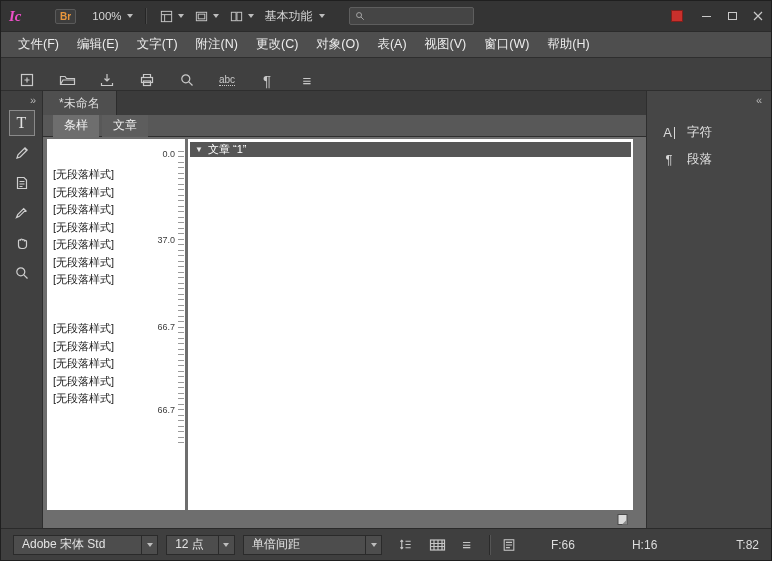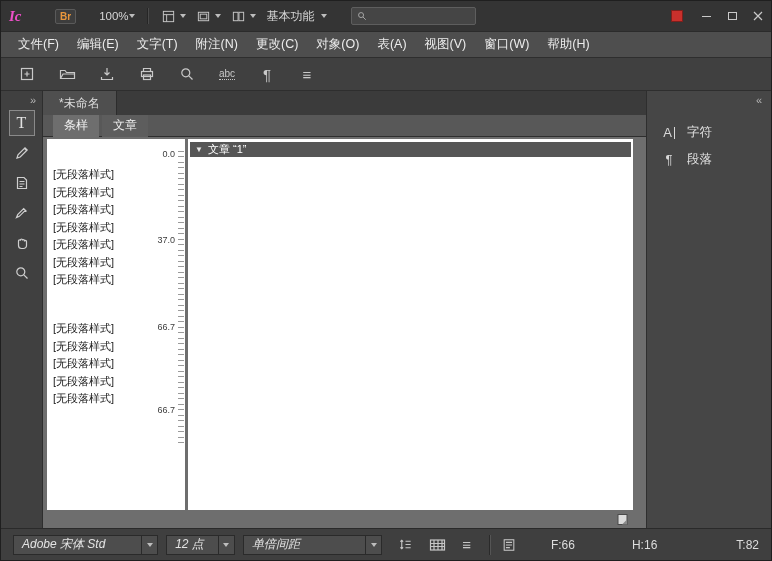--- a/index.html
+++ b/index.html
@@ -4,39 +4,39 @@
 <style>
   * { margin:0; padding:0; box-sizing:border-box; }
   html,body { width:772px; height:561px; }
   body { font-family:"Liberation Sans","DejaVu Sans",sans-serif; background:#2b2b2b; overflow:hidden; }
   .app { width:772px; height:561px; display:flex; flex-direction:column; background:#3a3a3a; border:1px solid #1f1f1f; }
 
   
   .titlebar { height:30px; flex:0 0 auto; background:#343434; display:flex; align-items:center; padding-left:8px; }
   .logo-ic { font-family:"Liberation Serif","DejaVu Serif",serif; font-style:italic; font-weight:bold; font-size:15px; color:#ec4fc8; width:22px; }
   .br-btn { margin-left:24px; font-size:10px; font-weight:bold; color:#e8963c; background:#3d3d3d; border:1px solid #5a5a5a; border-radius:2px; padding:1px 4px; }
-  .zoom-dd { margin-left:19px; display:flex; align-items:center; color:#d6d6d6; font-size:11.5px; padding:2px 4px; }
+  .zoom-dd { margin-left:12px; display:flex; align-items:center; gap:5px; color:#d6d6d6; font-size:11.5px; padding:2px 4px; }
   .chev { width:0; height:0; border-left:3.5px solid transparent; border-right:3.5px solid transparent; border-top:4px solid #bdbdbd; display:inline-block; }
   .tb-vsep { width:1px; height:16px; background:#262626; box-shadow:1px 0 0 #4a4a4a; margin:0 8px; }
   .icon-dd { display:flex; align-items:center; gap:4px; padding:2px 5px; color:#c9c9c9; }
   .workspace-dd { display:flex; align-items:center; gap:6px; color:#d6d6d6; font-size:12px; padding:2px 6px; }
   .searchbox { margin-left:18px; width:125px; height:18px; background:#454545; border:1px solid #5e5e5e; border-radius:2px; display:flex; align-items:center; padding:0 5px; gap:4px; }
   .searchbox input { background:transparent; border:none; outline:none; color:#ddd; font-size:11px; width:95px; }
   .right-ctl { margin-left:auto; display:flex; align-items:center; height:100%; }
   .red-ind { width:12px; height:12px; background:#c9302c; border:1px solid #7e1f1c; margin-right:10px; }
   .winbtn { width:26px; height:100%; display:flex; align-items:center; justify-content:center; }
   .min-glyph { width:9px; height:1px; background:#c9c9c9; display:block; }
   .max-glyph { width:9px; height:8px; border:1px solid #c9c9c9; display:block; }
 
   
   .menubar { height:26px; flex:0 0 auto; background:#4e4e4e; border-top:1px solid #2b2b2b; display:flex; align-items:center; padding-left:8px; }
   .menu-item { color:#ececec; font-size:12.5px; padding:0 9px; height:100%; display:flex; align-items:center; }
 
   
-  .toolbar { height:34px; flex:0 0 auto; background:#404040; border-top:1px solid #2e2e2e; border-bottom:1px solid #2e2e2e; display:flex; align-items:center; padding-left:16px; gap:20px; color:#c9c9c9; }
+  .toolbar { height:34px; flex:0 0 auto; background:#404040; border-top:1px solid #2e2e2e; border-bottom:1px solid #2e2e2e; display:flex; align-items:flex-end; padding-left:16px; gap:20px; color:#c9c9c9; }
   .tb-icon { display:flex; align-items:center; justify-content:center; width:20px; height:20px; }
   .tb-icon svg { stroke:#c9c9c9; fill:none; stroke-width:1.2; }
   .abc-txt { font-size:10px; color:#c9c9c9; border-bottom:1px dotted #c9c9c9; line-height:11px; }
   .glyph-ic { font-size:15px; color:#c9c9c9; line-height:1; }
 
   
   .workarea { flex:1; display:flex; min-height:0; }
 
   .toolstrip { width:42px; flex:0 0 auto; background:#404040; border-right:1px solid #2e2e2e; display:flex; flex-direction:column; align-items:center; padding-top:3px; }
   .strip-expand { align-self:flex-end; margin-right:6px; color:#b5b5b5; font-size:11px; }
@@ -76,21 +76,21 @@
 
   .rightdock { width:125px; flex:0 0 auto; background:#464646; border-left:1px solid #2e2e2e; position:relative; padding-top:28px; }
   .dock-collapse { position:absolute; top:3px; right:9px; color:#b5b5b5; font-size:11px; }
   .panel-btn { height:27px; display:flex; align-items:center; gap:9px; padding-left:13px; color:#e0e0e0; font-size:12.5px; }
   .panel-ic { width:18px; text-align:center; color:#d8d8d8; font-size:13px; }
   .caret-bar { display:inline-block; width:1px; height:12px; background:#d8d8d8; margin-left:2px; vertical-align:-2px; }
 
   
   .statusbar { height:32px; flex:0 0 auto; background:#3f3f3f; border-top:1px solid #2a2a2a; display:flex; align-items:center; padding:0 12px; }
   .combo { height:20px; background:#4d4d4d; border:1px solid #2a2a2a; display:flex; align-items:center; color:#e4e4e4; font-size:12px; }
-  .combo .val { padding:8px 8px; flex:1; white-space:nowrap; overflow:hidden;font-style:italic; }
+  .combo .val { padding:8px 8px; flex:1; white-space:nowrap; overflow:hidden; }
   .combo .dd { width:16px; height:100%; border-left:1px solid #2a2a2a; display:flex; align-items:center; justify-content:center; }
   .font-combo { width:148px; }
   .size-combo { width:70px; margin-left:8px; }
   .leading-combo { width:142px; margin-left:8px; }
   .sb-icon { margin-left:16px; display:flex; align-items:center; justify-content:center; }
   .sb-icon svg { stroke:#c6c6c6; fill:none; stroke-width:1.2; }
   .sb-menu { font-size:15px; color:#c6c6c6; line-height:1; }
   .sb-vsep { width:1px; height:20px; background:#2a2a2a; box-shadow:1px 0 0 #555; margin-left:18px; }
   .stats { margin-left:12px; display:flex; align-items:center; color:#dddddd; font-size:12px;gap:27px; }
   .stats svg { stroke:#c6c6c6; fill:none; stroke-width:1.2; }

